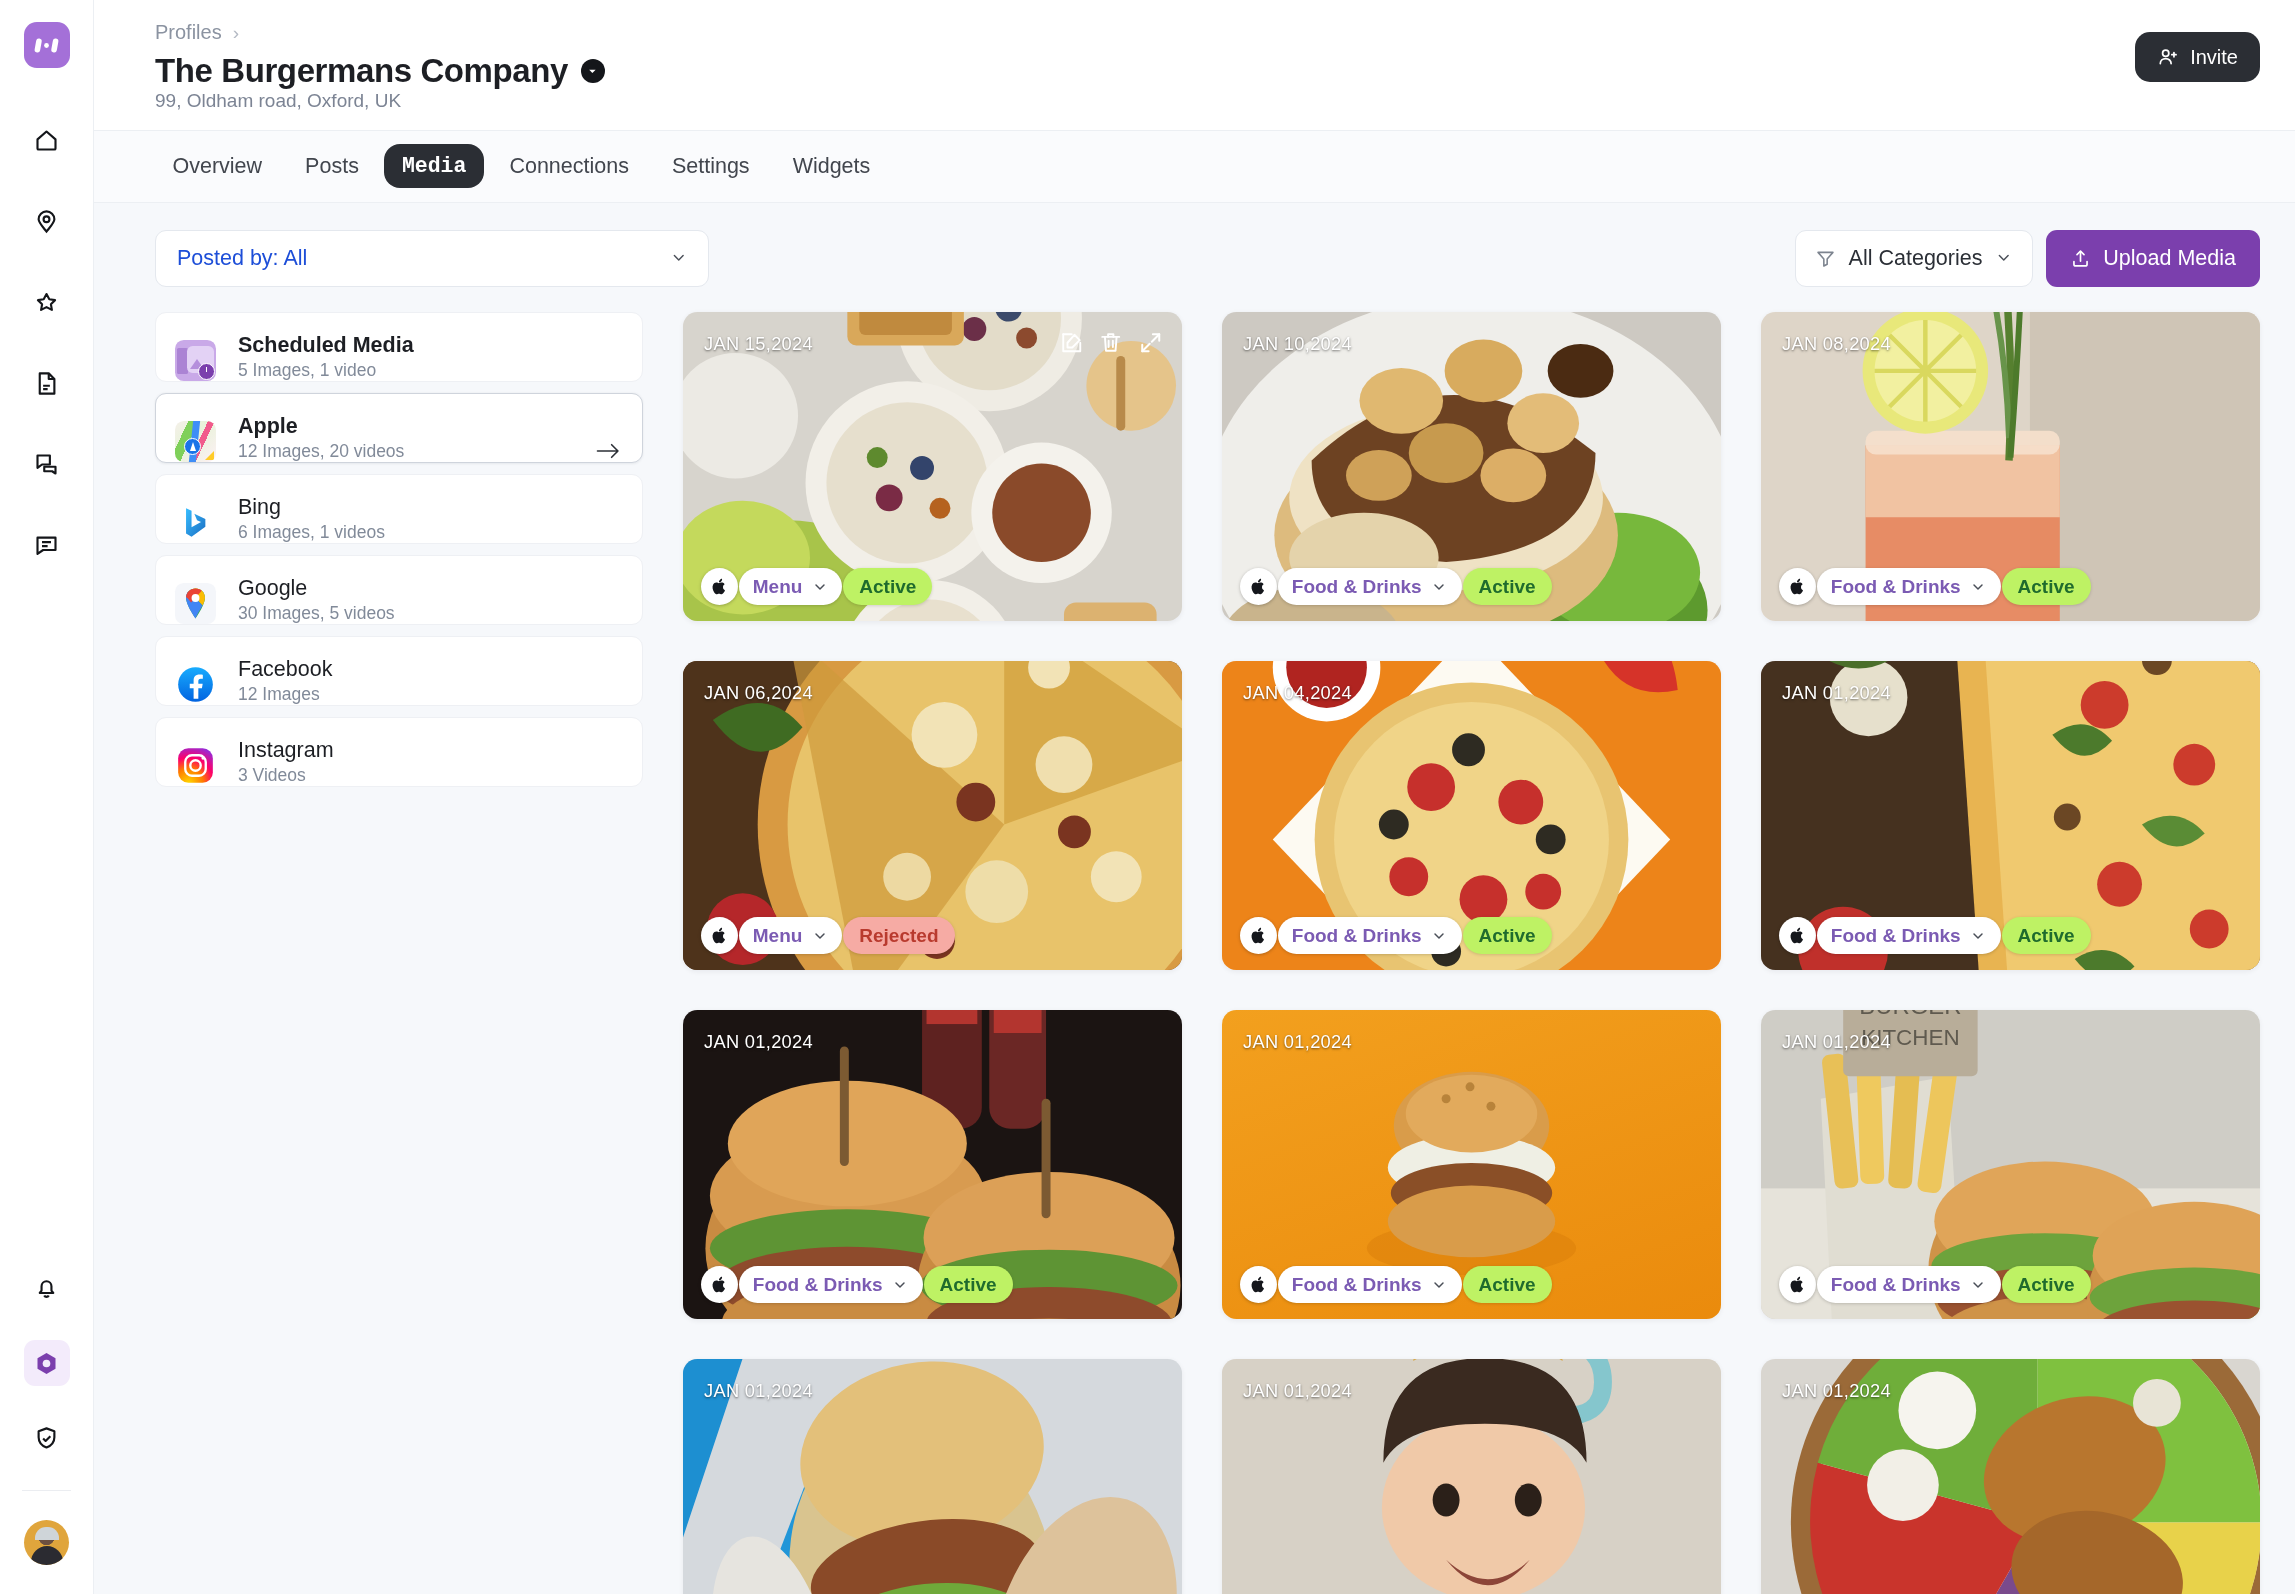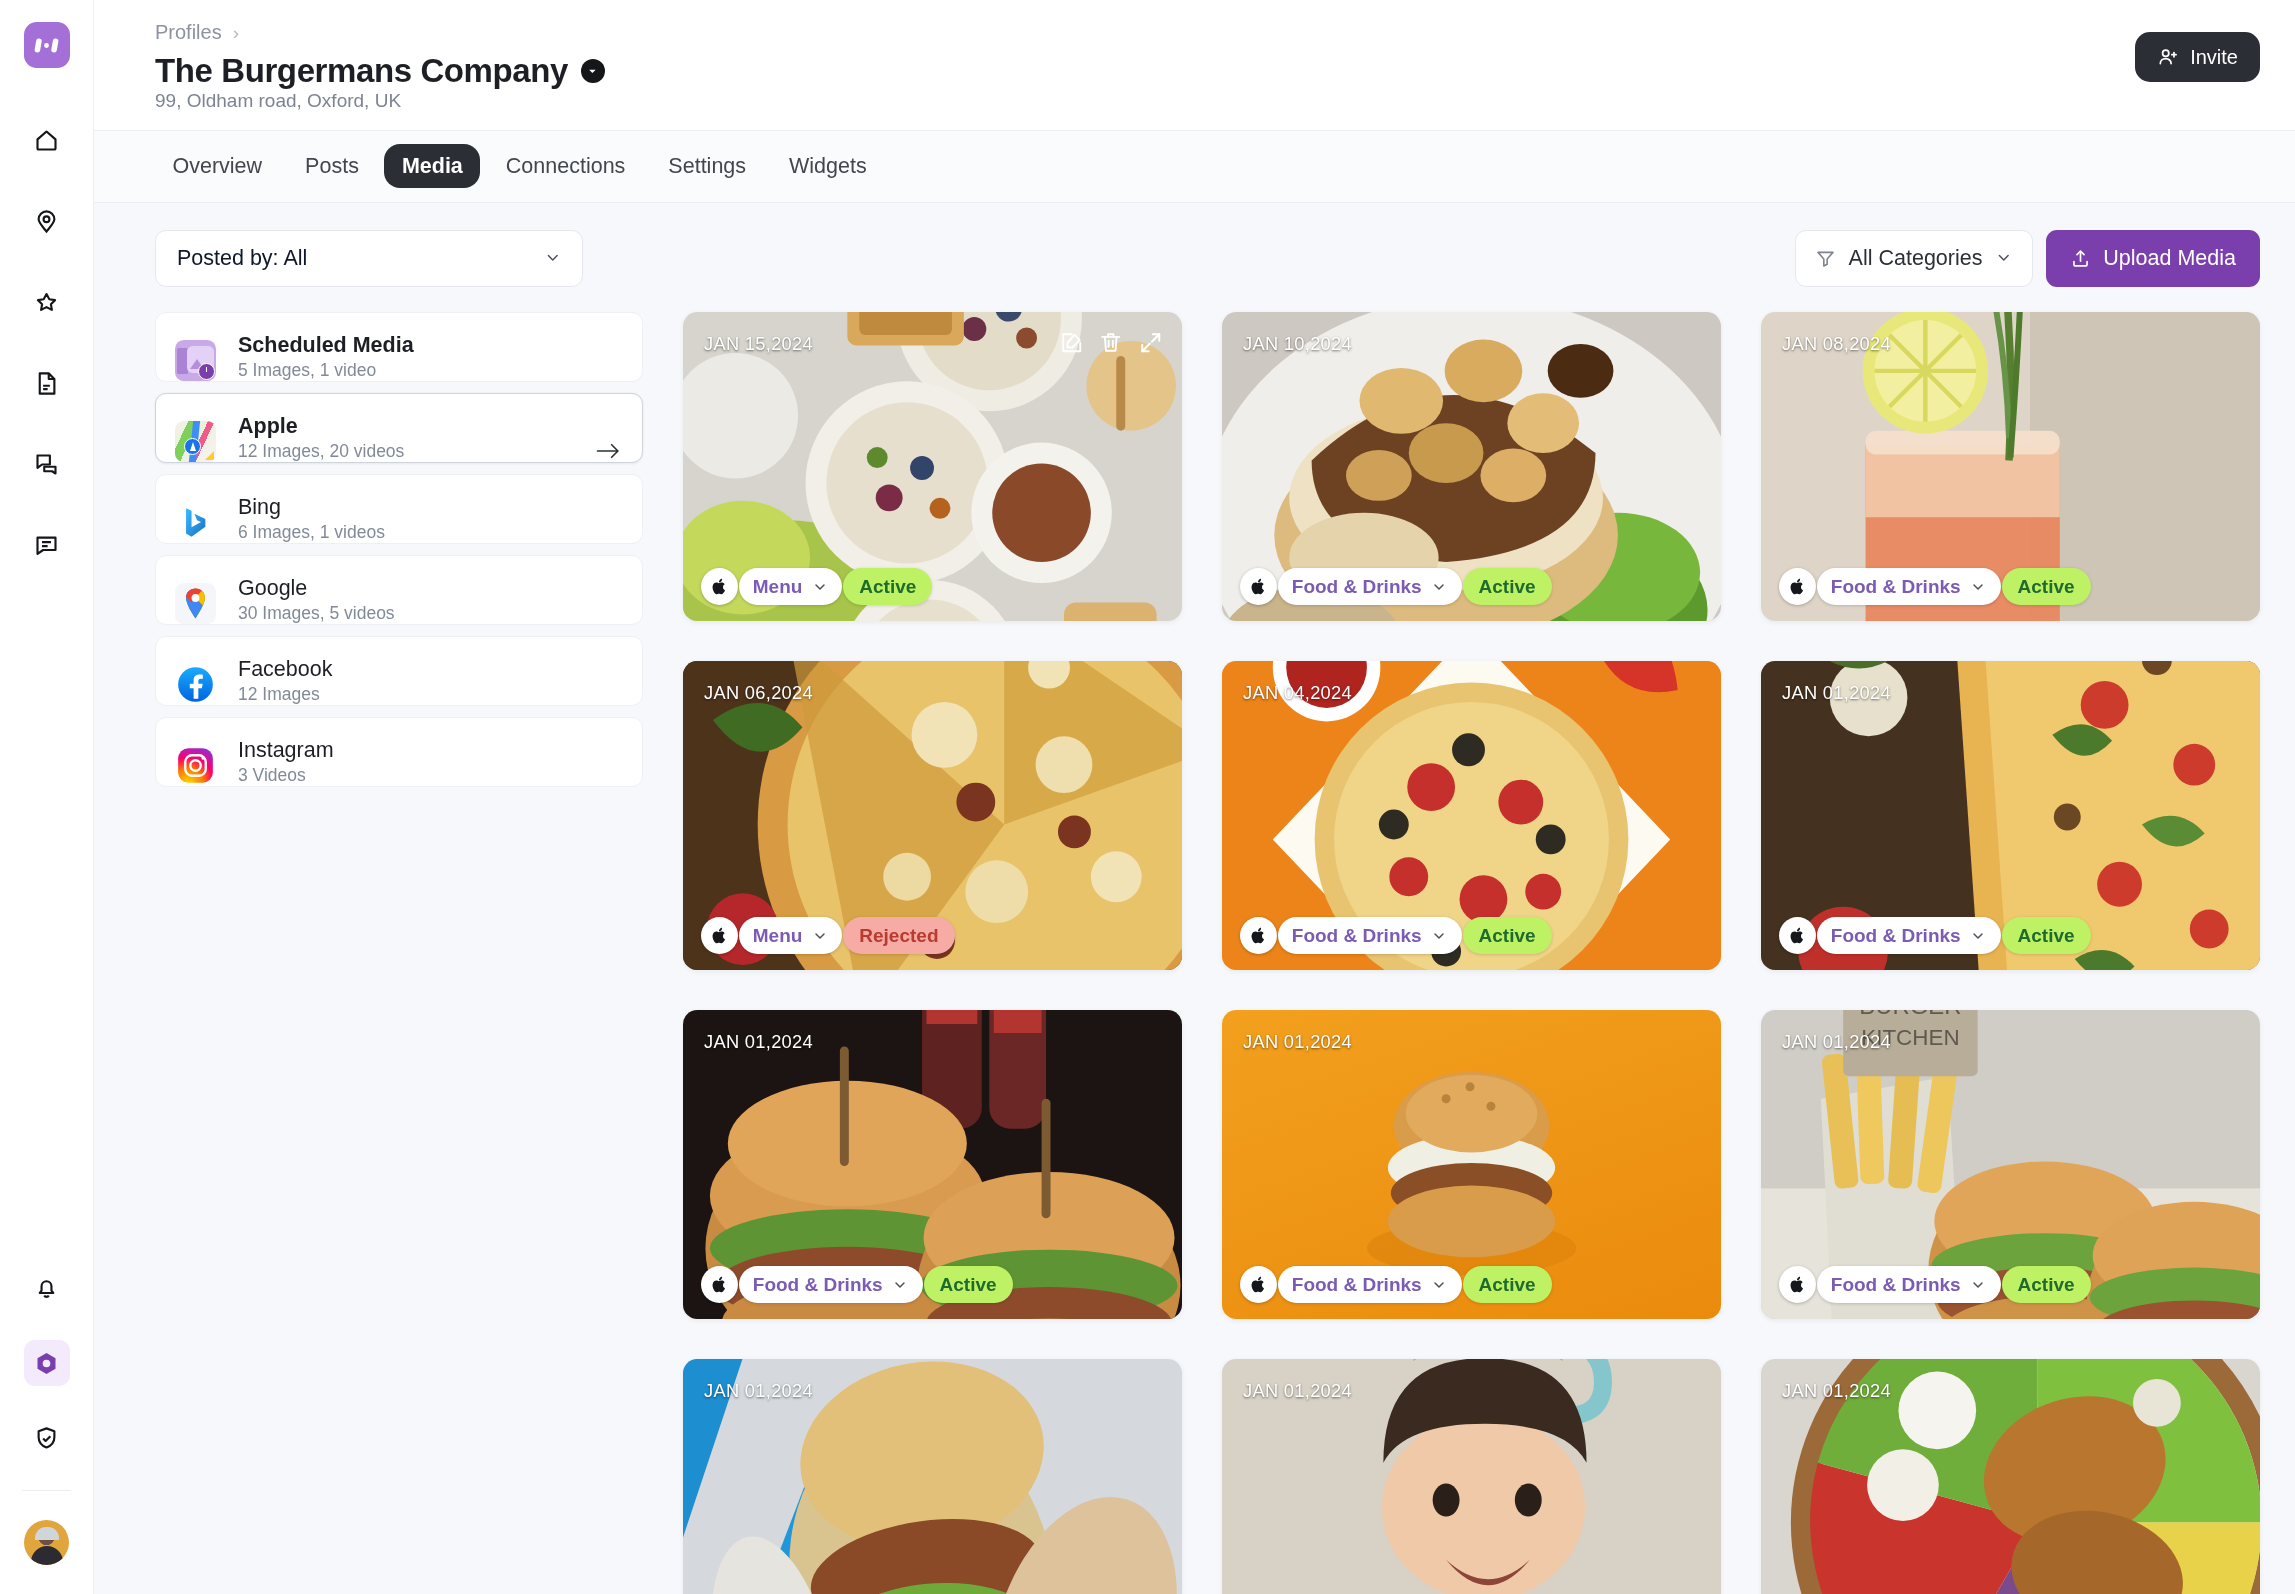--- a/index.html
+++ b/index.html
@@ -74,29 +74,29 @@
   }
 
   .tabsbar {
     background:#fafbfd; border-bottom:0.8px solid #eceff3;
     padding: 0 61px; display:flex; align-items:center; gap: 8px; height: 72px;
   }
   .tab {
     font-size: 21.5px; color:#42464e; padding: 9.6px 17.5px; border-radius: 16px;
     cursor:pointer; white-space:nowrap;
   }
-  .tab.active { background:#2b2e34; color:#fff; font-weight: 600; }
+  .tab.active { background:#2b2e34; color:#fff; font-weight: 600; font-family: Liberation Mono, monospace; }
 
   .content { flex:1; padding: 27px 35px 0 61px; overflow:hidden; }
 
   .filters { display:flex; align-items:center; justify-content:space-between; }
   .select-posted {
-    width: 428px; height: 57px; background:#fff; border:0.8px solid #e4e8ee;
+    width: 554px; height: 57px; background:#fff; border:0.8px solid #e4e8ee;
     border-radius: 11px; display:flex; align-items:center; justify-content:space-between;
-    padding: 0 21px; font-size: 21.5px; color:#0f172a; cursor:pointer;
+    padding: 0 21px; font-size: 21.5px; color:#1d4ed8; cursor:pointer;
   }
   .filters-right { display:flex; align-items:center; gap: 12.8px; }
   .cat-select {
     height: 57px; background:#fff; border:0.8px solid #e4e8ee; border-radius: 11px;
     display:flex; align-items:center; gap:12.8px; padding: 0 19px;
     font-size: 21.5px; color:#2b2f36; cursor:pointer;
   }
   .upload-btn {
     height: 57px; background:#7b3fad; color:#fff; border:none; border-radius: 11px;
     display:flex; align-items:center; gap:12.8px; padding: 0 24px;

